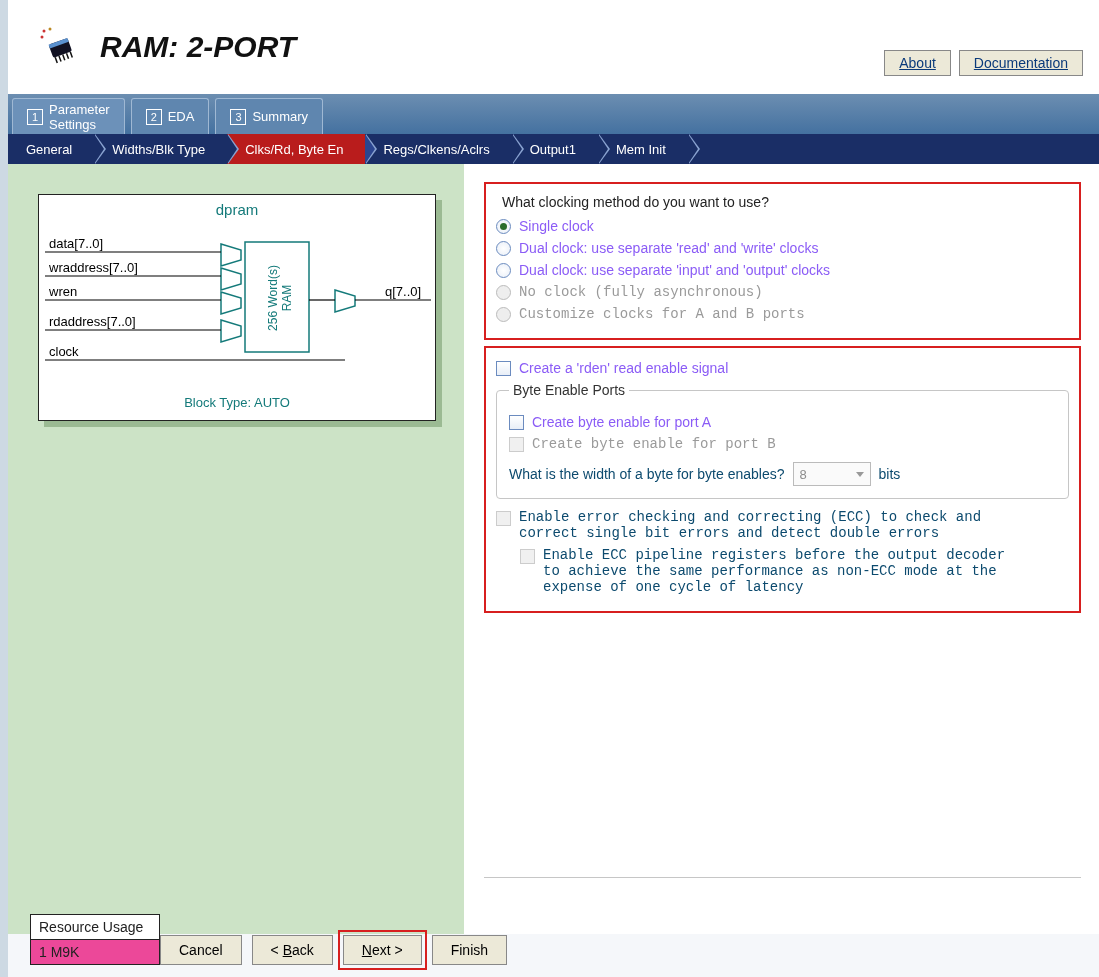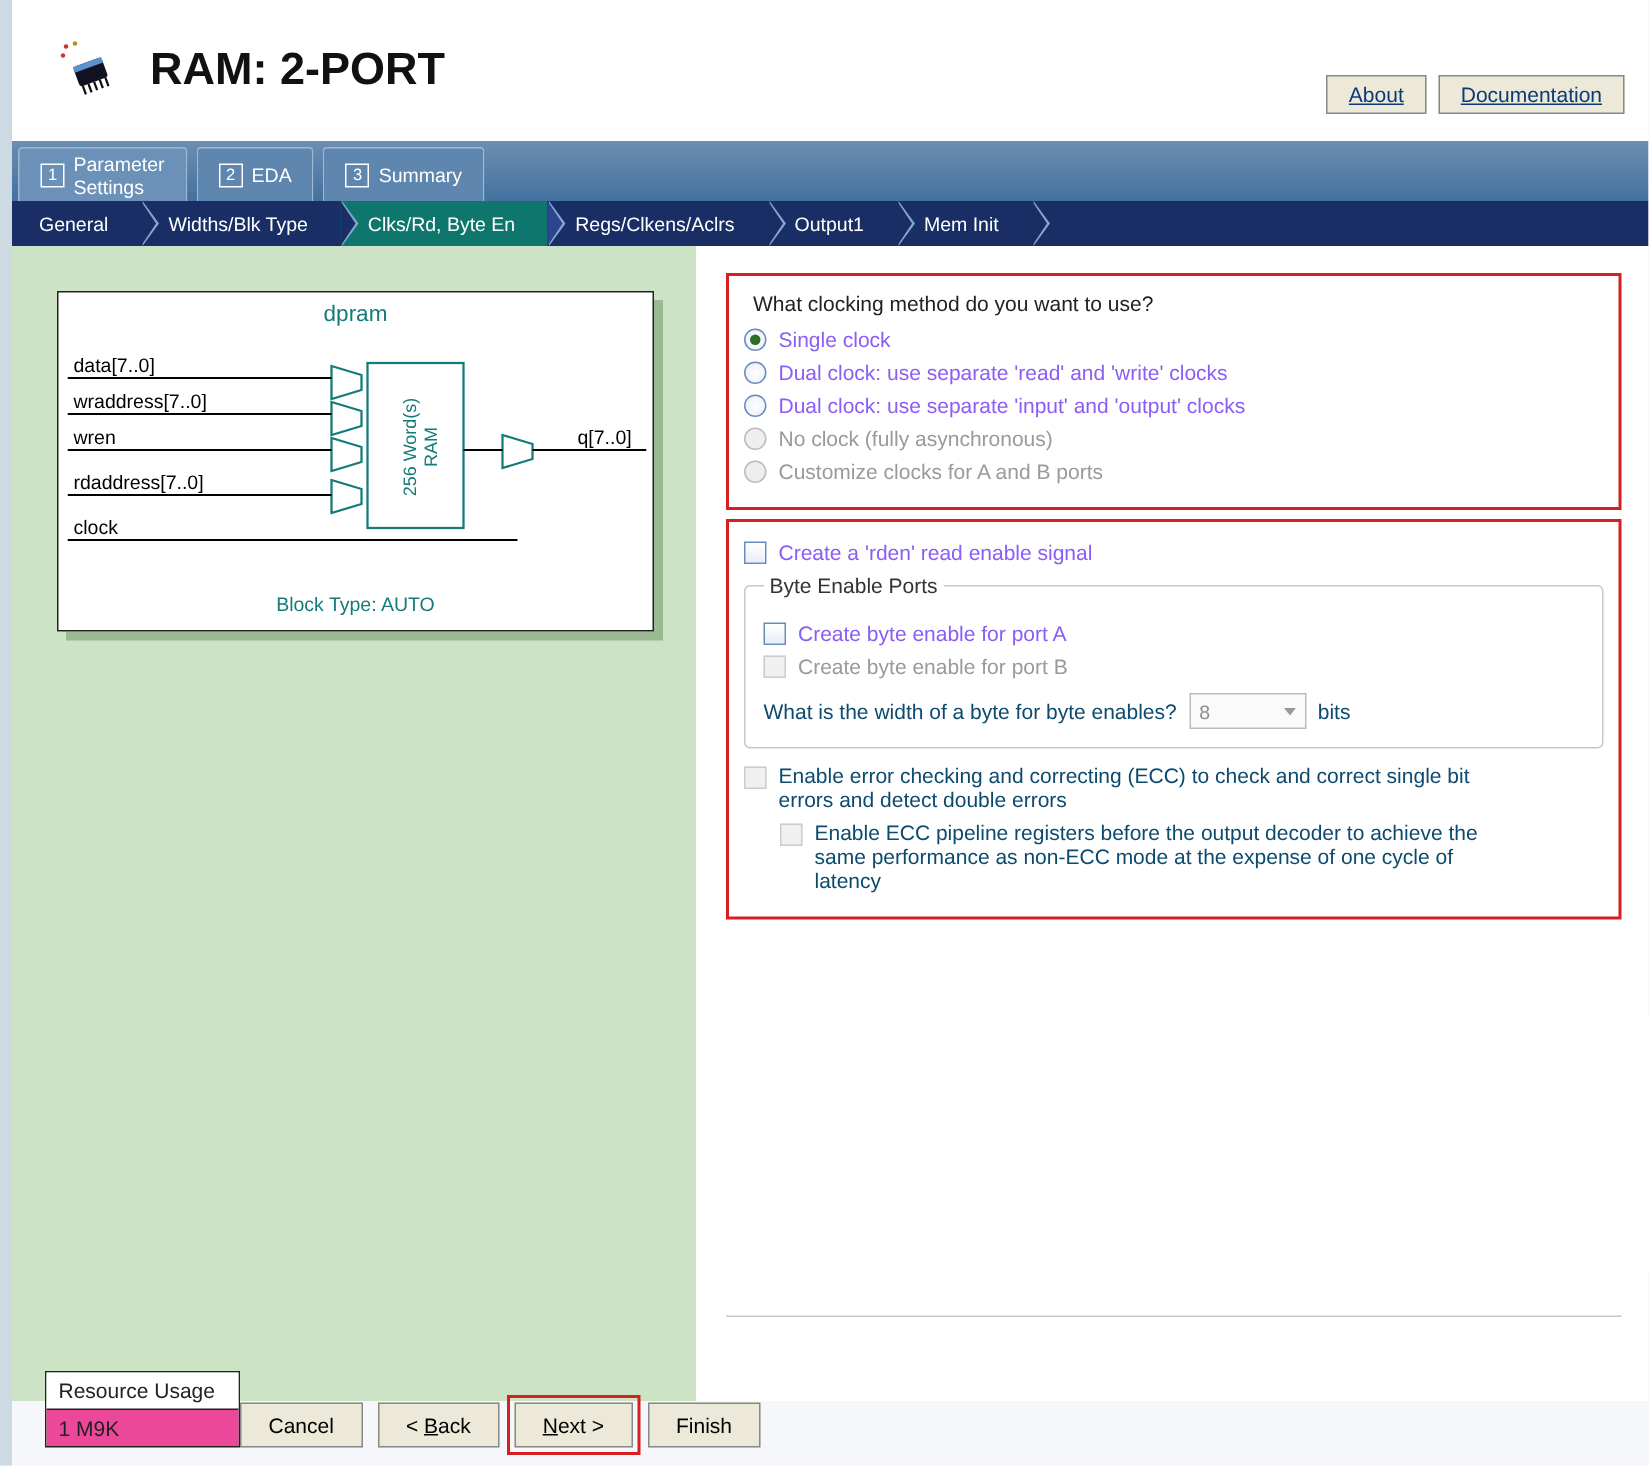--- a/index.html
+++ b/index.html
@@ -19,21 +19,21 @@
     align-items: center;
     justify-content: space-between;
     padding: 18px 16px 18px 30px;
     background: #fff;
   }
   .header-left { display: flex; align-items: center; gap: 18px; }
   .logo {
     width: 44px; height: 44px;
     display: flex; align-items: center; justify-content: center;
   }
-  .title { font-size: 30px; font-weight: bold; color: #111; }
+  .title { font-size: 30px; font-weight: bold; color: #111; font-style: italic; }
   .header-buttons { display: flex; gap: 8px; margin-top: 32px; }
   .hbtn {
     border: 1px solid #888;
     background: #ece9d8;
     padding: 4px 14px;
     font-size: 14px;
     cursor: pointer;
     color: #0a3a7a;
     text-decoration: underline;
   }
@@ -92,21 +92,21 @@
   .navitem::before {
     content: "";
     position: absolute;
     right: -12px; top: 0;
     width: 0; height: 0;
     border-top: 15px solid transparent;
     border-bottom: 15px solid transparent;
     border-left: 11px solid #8aa3d1;
     z-index: 1;
   }
-  .navitem.active { background: #0f766e; }
+  .navitem.active { background: #b91c1c; }
   .navitem.active::after { border-left-color: #2b4590; }
   .mainarea {
     display: flex;
     height: 770px;
   }
   .leftpane {
     width: 456px;
     background: #cce3c6;
     padding: 30px 20px 20px 20px;
     position: relative;
@@ -151,21 +151,21 @@
     padding: 10px 12px 12px;
     margin: 6px 0 10px;
   }
   legend { color: #333; font-size: 14px; padding: 0 4px; }
   .optrow {
     display: flex; align-items: center; gap: 8px;
     margin: 6px 0;
     font-size: 14px;
     color: #8b5cf6;
   }
-  .optrow.disabled { color: #9a9a9a; }
+  .optrow.disabled { color: #9a9a9a; font-family: Liberation Mono, monospace; }
   .radio {
     width: 15px; height: 15px; border-radius: 50%;
     border: 1px solid #6b8bbf;
     display: inline-flex; align-items: center; justify-content: center;
     background: radial-gradient(#fff,#e8eef7);
   }
   .radio.checked::after {
     content: ""; width: 7px; height: 7px; border-radius: 50%; background: #2b6d2b;
   }
   .radio.disabled { border-color: #bbb; background: #eee; }

